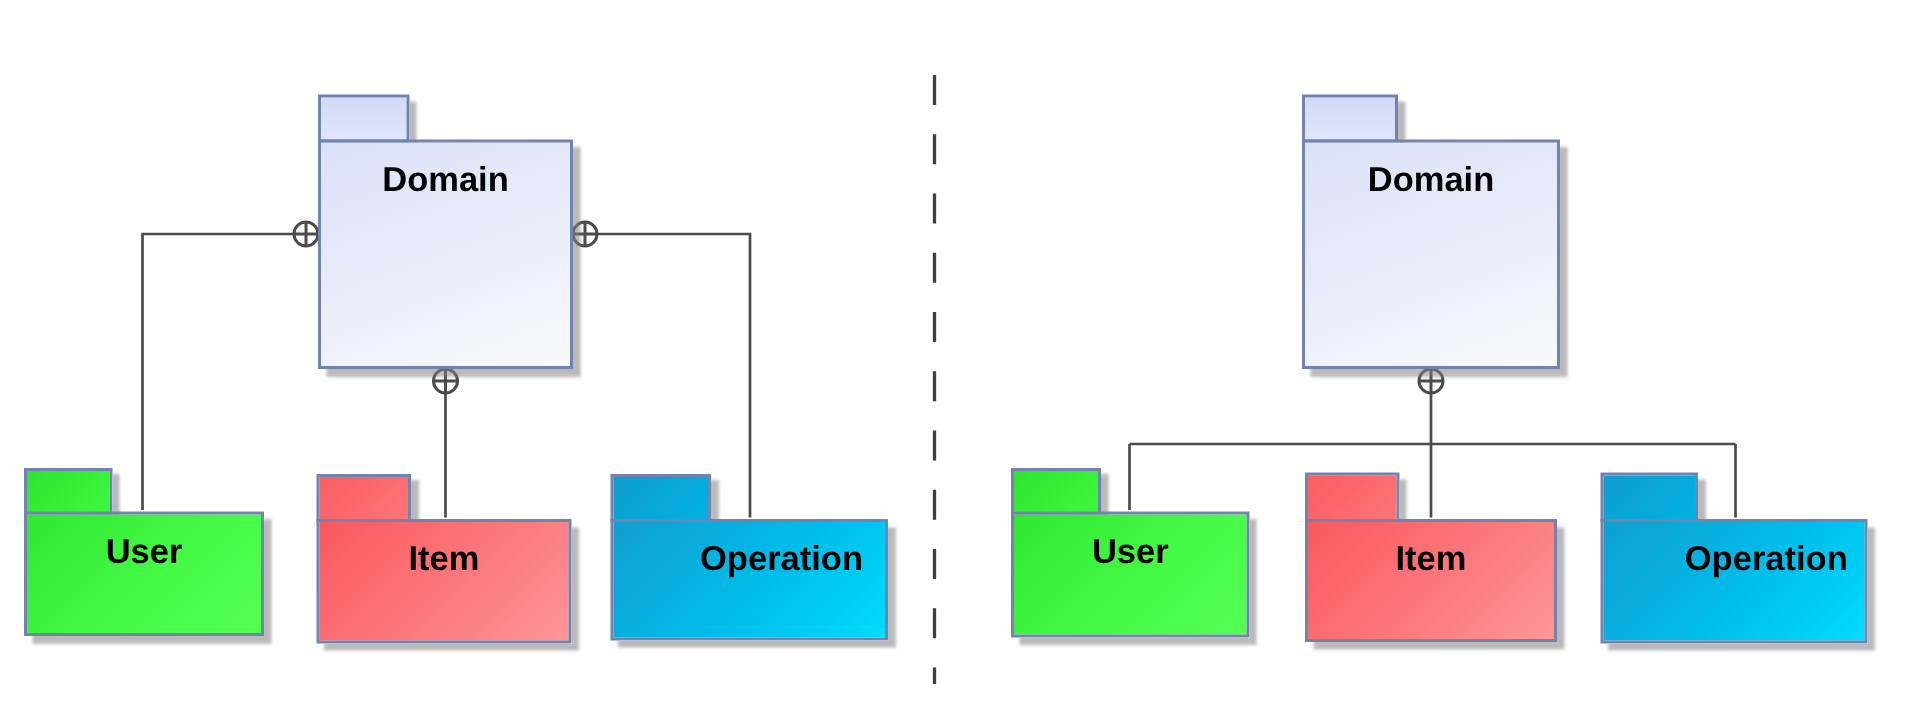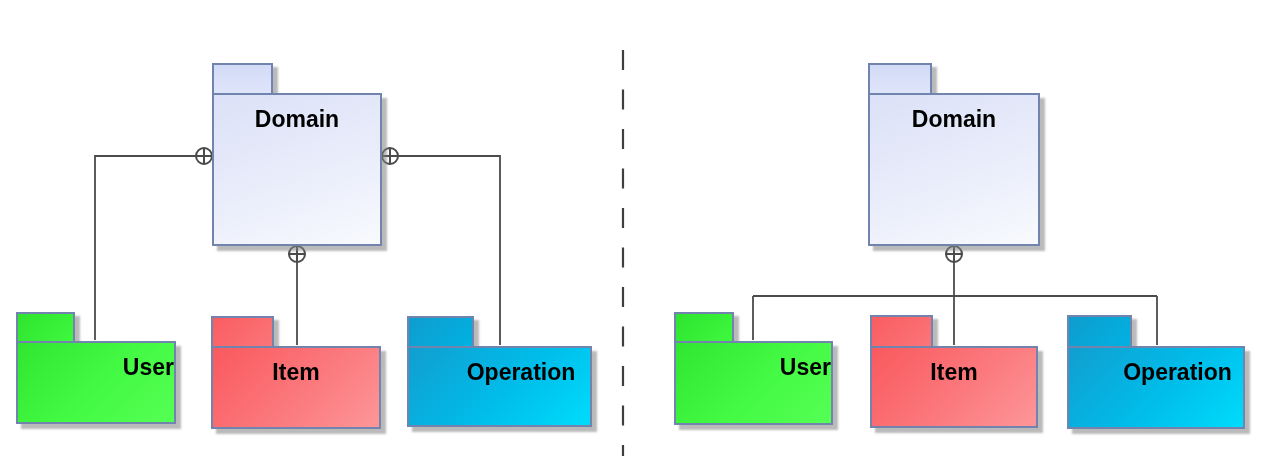--- a/index.html
+++ b/index.html
@@ -25,21 +25,21 @@
   .pkg .label{
     display:block;padding-top:11px;
     font-size:23px;font-weight:bold;color:#000;
     letter-spacing:0px;
   }
   
   .pkg.domain .tab{background:linear-gradient(to bottom,#d2daf6,#dfe5fa);}
   .pkg.domain .body{background:linear-gradient(160deg,#dbe1f7 0%,#e7ebfa 45%,#f8fafe 100%);}
   
   .pkg.user .tab{background:linear-gradient(135deg,#2fe42f,#3ef83e);}
-  .pkg.user .body{background:linear-gradient(135deg,#30e630 0%,#44fa44 55%,#55ff55 100%);text-align:right;}
+  .pkg.user .body{background:linear-gradient(135deg,#30e630 0%,#44fa44 55%,#55ff55 100%);}
   
   .pkg.item .tab{background:linear-gradient(135deg,#f95d61,#fb7579);}
   .pkg.item .body{background:linear-gradient(135deg,#f9595e 0%,#fb797d 55%,#fd9698 100%);}
   
   .pkg.operation .tab{background:linear-gradient(135deg,#0f9ccd,#00b2e2);}
   .pkg.operation .body{background:linear-gradient(135deg,#119ecf 0%,#00bdea 55%,#00dcfc 100%);padding-left:43px;}
 </style>
 </head>
 <body>
 

